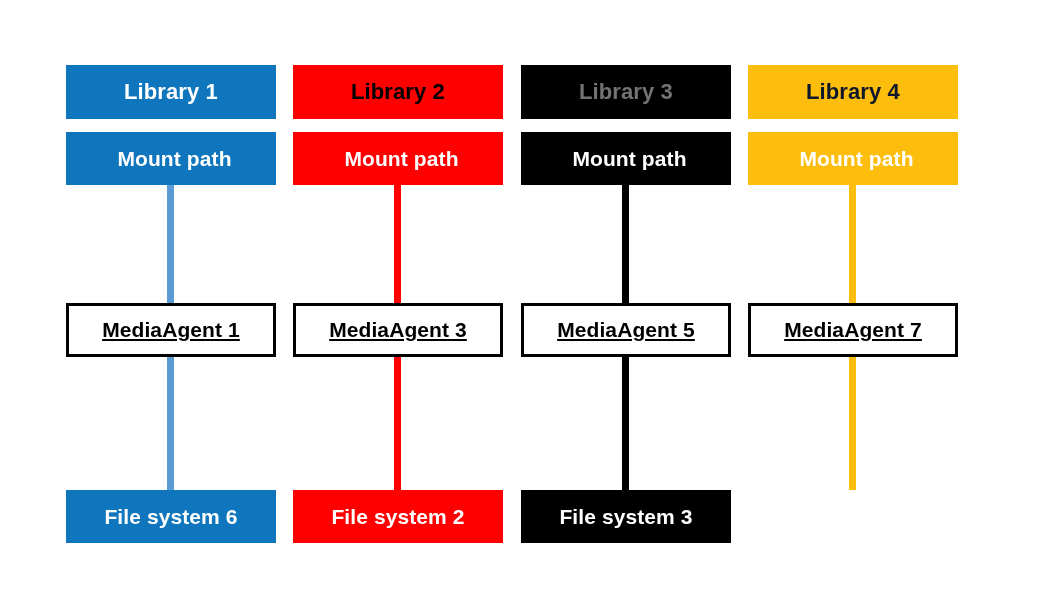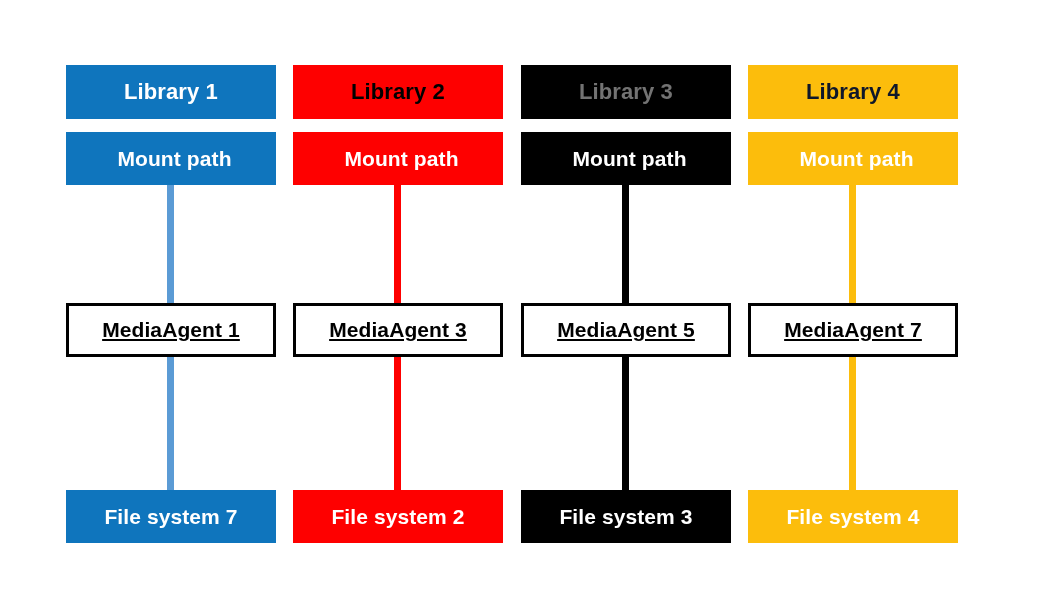--- a/index.html
+++ b/index.html
@@ -86,36 +86,35 @@
 </style>
 </head>
 <body>
 
 <div id="diagram">
     <div class="column" style="left: 66px;">
       <div class="connector" style="background: rgb(91, 155, 213);"></div>
       <div class="box box-library" style="background: rgb(15, 117, 189); color: rgb(255, 255, 255);">Library 1</div>
       <div class="box box-mount" style="background: rgb(15, 117, 189); color: rgb(255, 255, 255);">Mount path</div>
       <div class="box box-agent">MediaAgent 1</div>
-      <div class="box box-filesystem" style="background: rgb(15, 117, 189); color: rgb(255, 255, 255);">File system 7</div>
+      <div class="box box-filesystem" style="background: rgb(15, 117, 189); color: rgb(255, 255, 255);">File system 6</div>
     </div>
     <div class="column" style="left: 293px;">
       <div class="connector" style="background: rgb(254, 0, 0);"></div>
       <div class="box box-library" style="background: rgb(254, 0, 0); color: #000000;">Library 2</div>
       <div class="box box-mount" style="background: rgb(254, 0, 0); color: rgb(255, 255, 255);">Mount path</div>
       <div class="box box-agent">MediaAgent 3</div>
       <div class="box box-filesystem" style="background: rgb(254, 0, 0); color: rgb(255, 255, 255);">File system 2</div>
     </div>
     <div class="column" style="left: 521px;">
       <div class="connector" style="background: rgb(0, 0, 0);"></div>
       <div class="box box-library" style="background: rgb(0, 0, 0); color: #737373;">Library 3</div>
       <div class="box box-mount" style="background: rgb(0, 0, 0); color: rgb(255, 255, 255);">Mount path</div>
       <div class="box box-agent">MediaAgent 5</div>
       <div class="box box-filesystem" style="background: rgb(0, 0, 0); color: rgb(255, 255, 255);">File system 3</div>
     </div>
     <div class="column" style="left: 748px;">
       <div class="connector" style="background: rgb(252, 189, 12);"></div>
       <div class="box box-library" style="background: rgb(252, 189, 12); color: #0f172a;">Library 4</div>
       <div class="box box-mount" style="background: rgb(252, 189, 12); color: rgb(255, 255, 255);">Mount path</div>
       <div class="box box-agent">MediaAgent 7</div>
-      <div class="box box-filesystem" style="background: rgb(252, 189, 12); color: rgb(255, 255, 255);">File system 4</div>
     </div>
   </div>
 
 </body></html>

